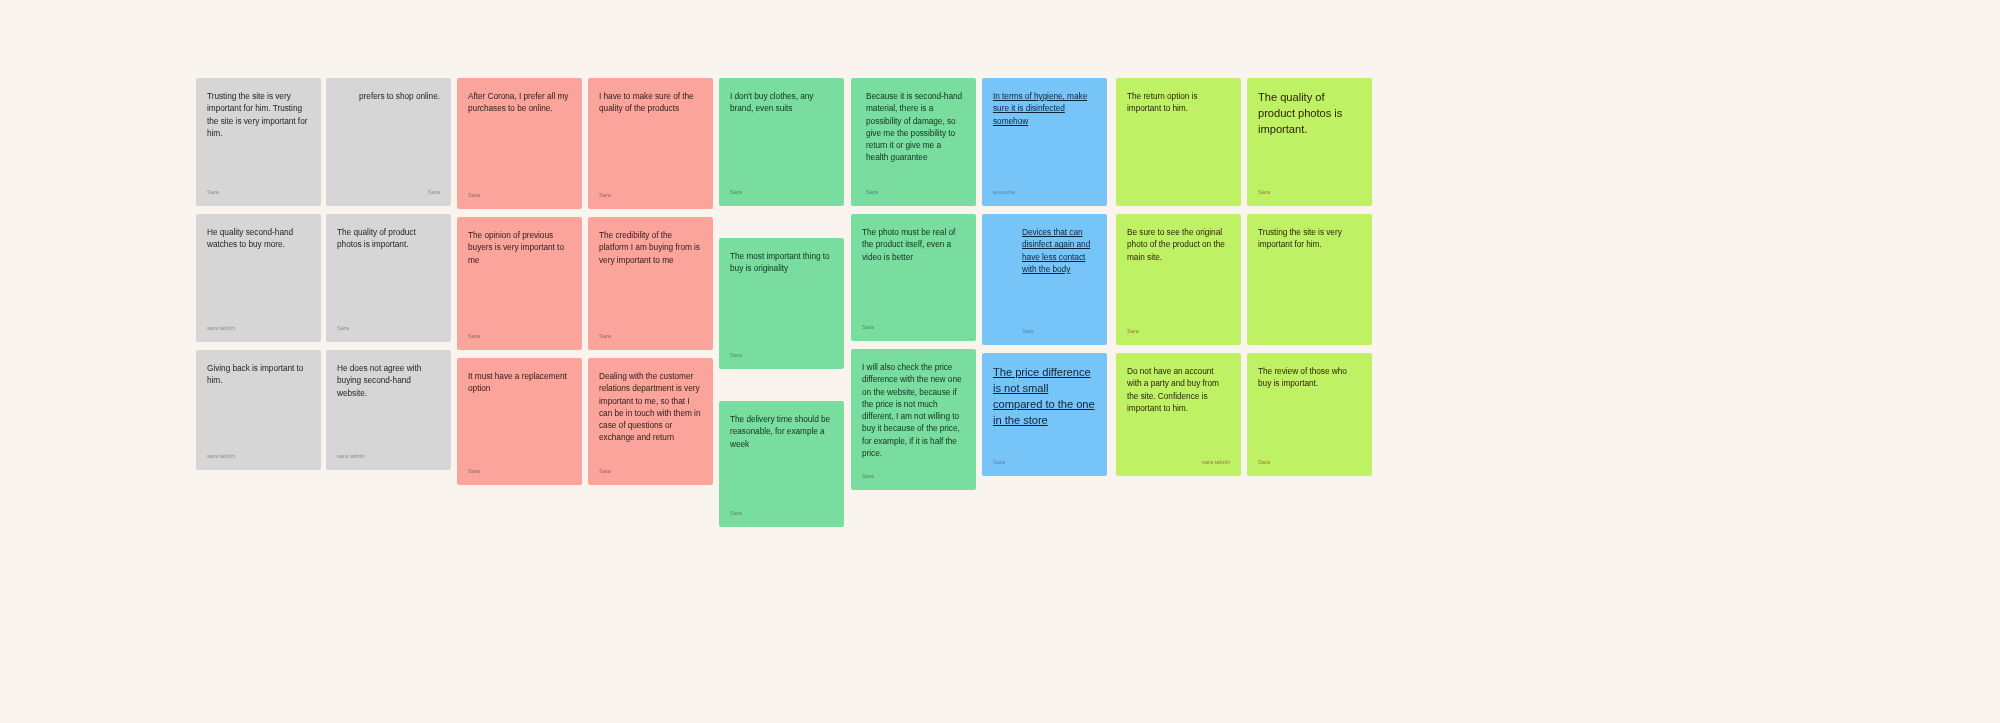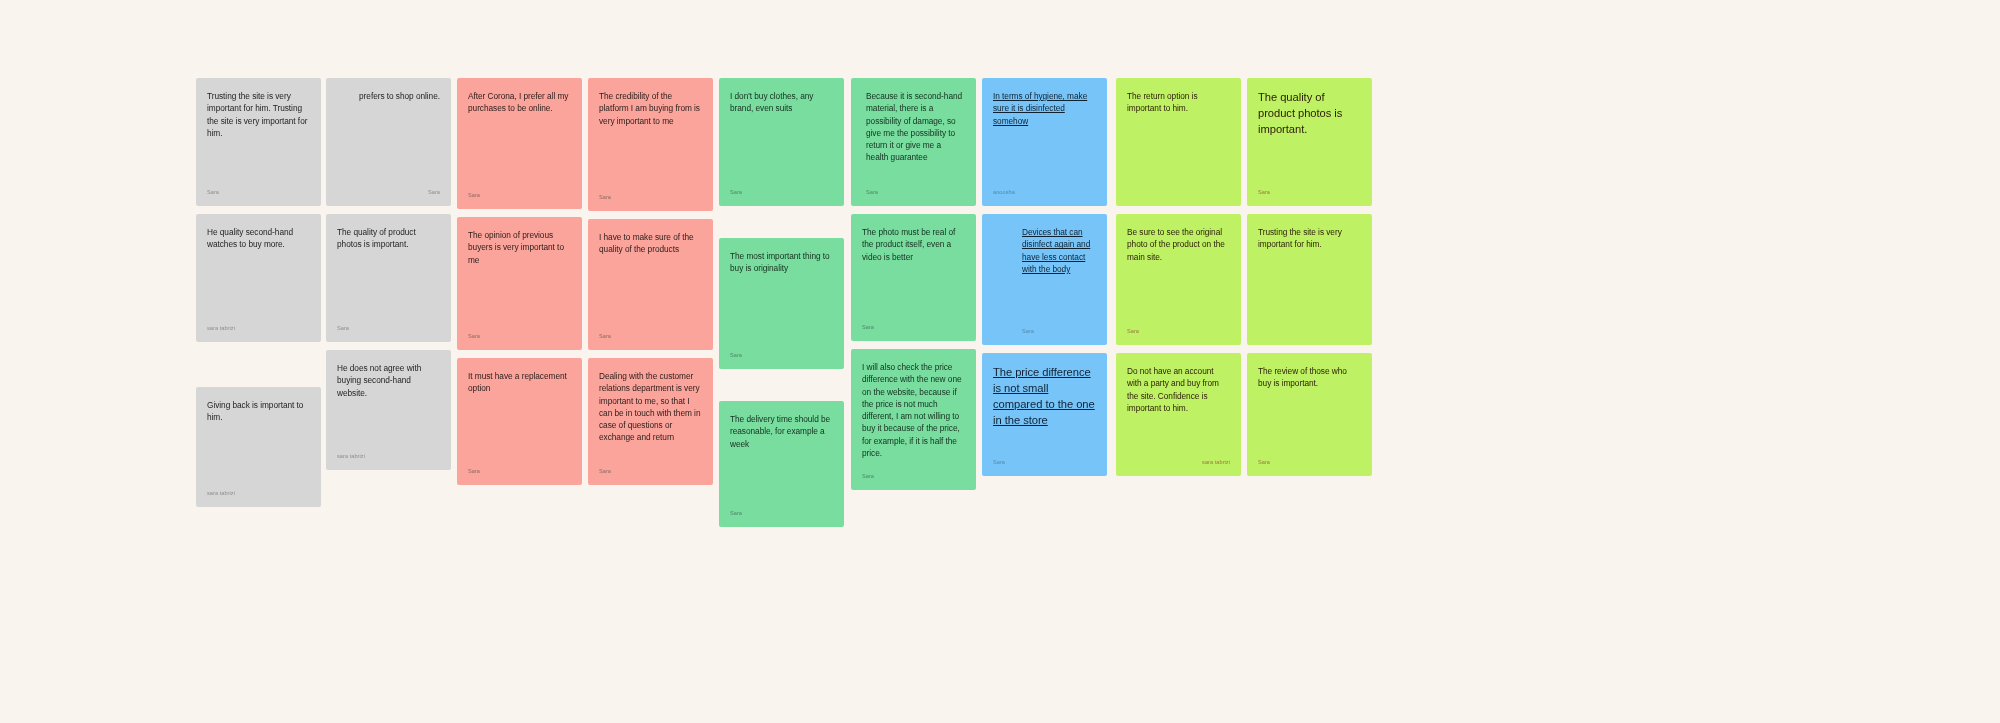--- a/index.html
+++ b/index.html
@@ -89,21 +89,21 @@
 <div id="board">
     <div class="column" style="left: 196px;">
       <div class="card c-gray" style="height: 128px;">
         <div class="card-text">Trusting the site is very important for him. Trusting the site is very important for him.</div>
         <div class="card-author">Sara</div>
       </div>
       <div class="card c-gray" style="height: 128px;">
         <div class="card-text">He quality second-hand watches to buy more.</div>
         <div class="card-author">sara tabrizi</div>
       </div>
-      <div class="card c-gray" style="height: 120px; margin-top: 37px;">
+      <div class="card c-gray" style="height: 120px;">
         <div class="card-text">Giving back is important to him.</div>
         <div class="card-author">sara tabrizi</div>
       </div>
     </div>
     <div class="column" style="left: 326px;">
       <div class="card c-gray" style="height: 128px; text-align: right;">
         <div class="card-text">prefers to shop online.</div>
         <div class="card-author">Sara</div>
       </div>
       <div class="card c-gray" style="height: 128px;">
@@ -123,26 +123,26 @@
       <div class="card c-red" style="height: 133px;">
         <div class="card-text">The opinion of previous buyers is very important to me</div>
         <div class="card-author">Sara</div>
       </div>
       <div class="card c-red" style="height: 127px;">
         <div class="card-text">It must have a replacement option</div>
         <div class="card-author">Sara</div>
       </div>
     </div>
     <div class="column" style="left: 588px;">
+      <div class="card c-red" style="height: 131px;">
+        <div class="card-text">I have to make sure of the quality of the products</div>
+        <div class="card-author">Sara</div>
+      </div>
       <div class="card c-red" style="height: 133px;">
         <div class="card-text">The credibility of the platform I am buying from is very important to me</div>
-        <div class="card-author">Sara</div>
-      </div>
-      <div class="card c-red" style="height: 131px;">
-        <div class="card-text">I have to make sure of the quality of the products</div>
         <div class="card-author">Sara</div>
       </div>
       <div class="card c-red" style="height: 127px;">
         <div class="card-text">Dealing with the customer relations department is very important to me, so that I can be in touch with them in case of questions or exchange and return</div>
         <div class="card-author">Sara</div>
       </div>
     </div>
     <div class="column" style="left: 719px; gap: 32px;">
       <div class="card c-green" style="height: 128px;">
         <div class="card-text">I don't buy clothes, any brand, even suits</div>

